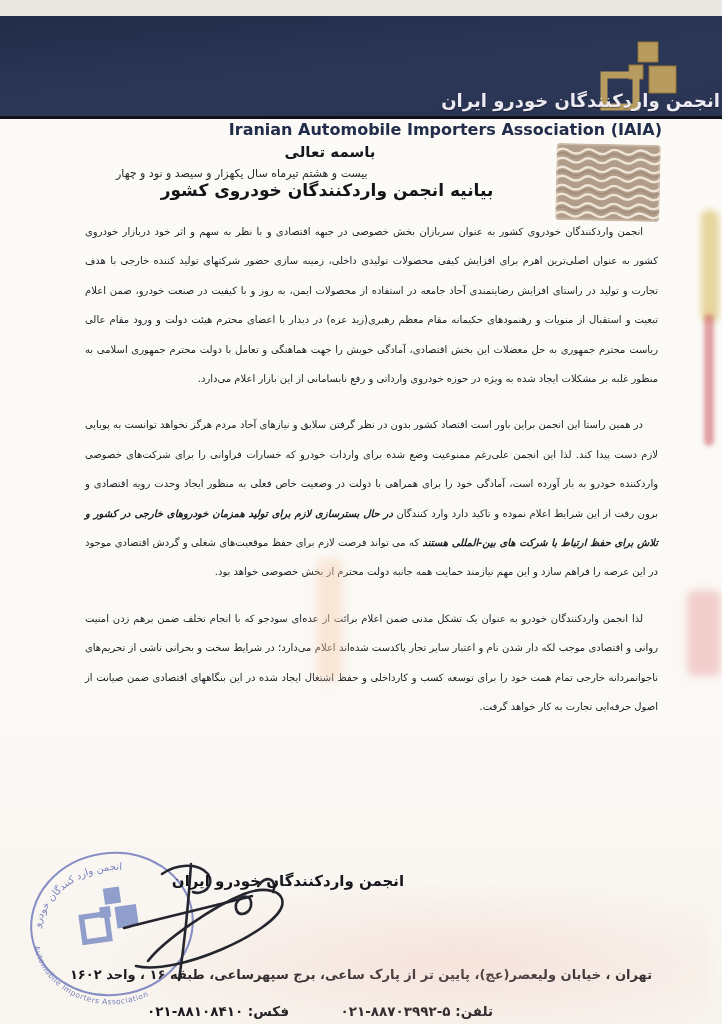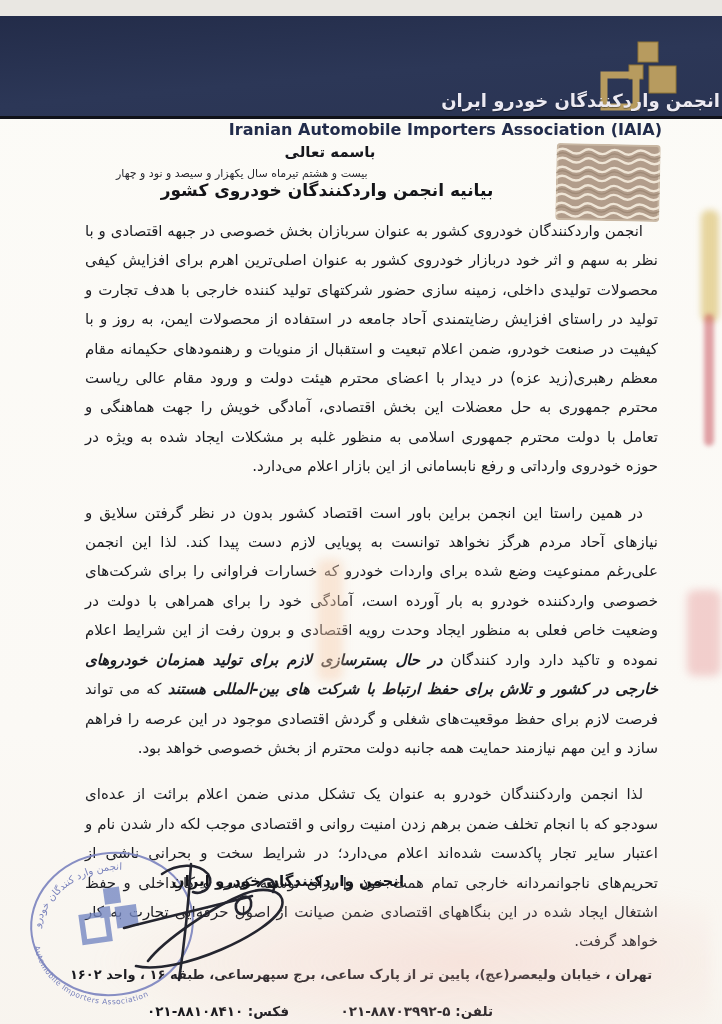--- a/index.html
+++ b/index.html
@@ -44,21 +44,21 @@
   }
   .embossed{position:absolute;left:556px;top:128px;transform:rotate(1.2deg);}
   .letter-title{
     position:absolute;top:164px;left:0;width:654px;text-align:center;
     font-size:17px;font-weight:bold;color:#151519;direction:rtl;
   }
   
   .body-text{
     position:absolute;top:201px;right:64px;left:85px;
     direction:rtl;text-align:justify;
-    font-size:15px;line-height:29.4px;color:#1b1c21;
+    font-size:10px;line-height:29.4px;color:#1b1c21;
   }
   .body-text p{margin:0 0 17px 0;text-indent:15px;}
   .emphasis{font-weight:bold;font-style:italic;}
   
   .sig-name{
     position:absolute;top:856px;left:168px;width:240px;
     font-size:15px;font-weight:bold;color:#15161b;
     direction:rtl;text-align:center;white-space:nowrap;z-index:3;
   }
   .assoc-stamp{position:absolute;left:12px;top:818px;z-index:2;}

